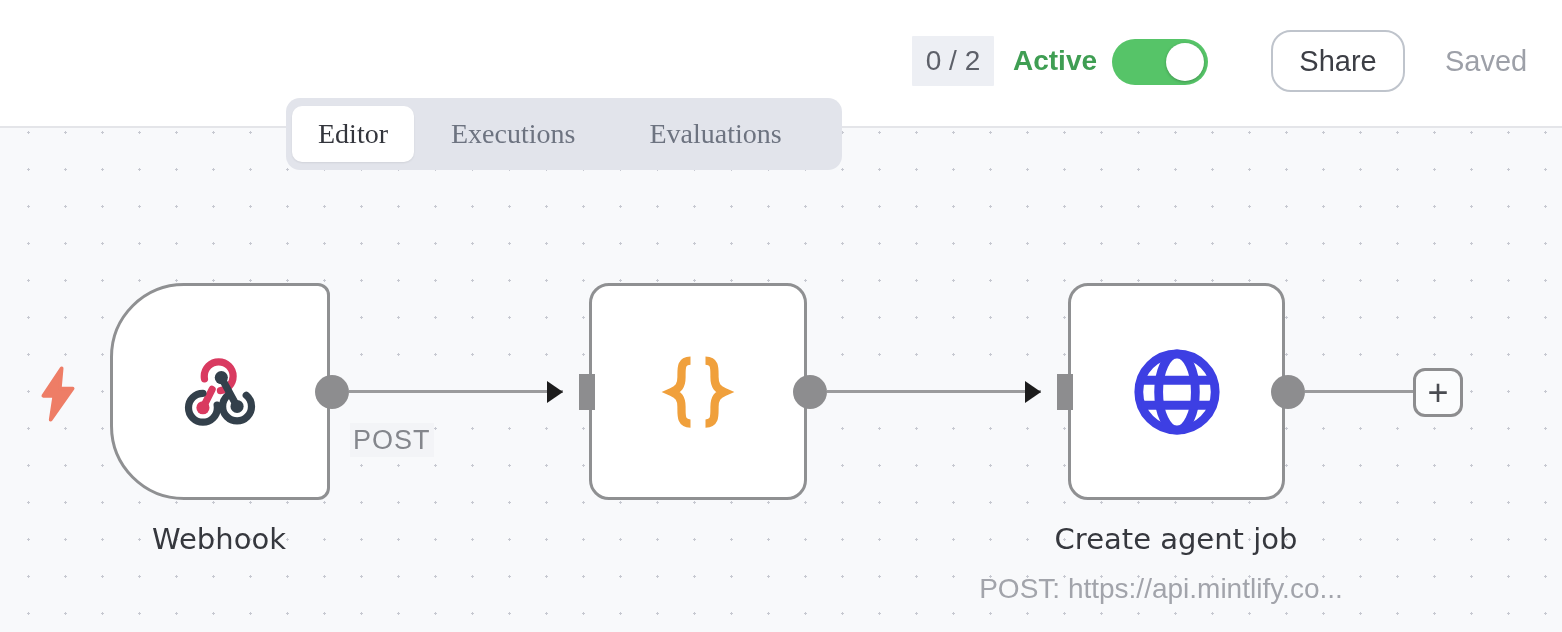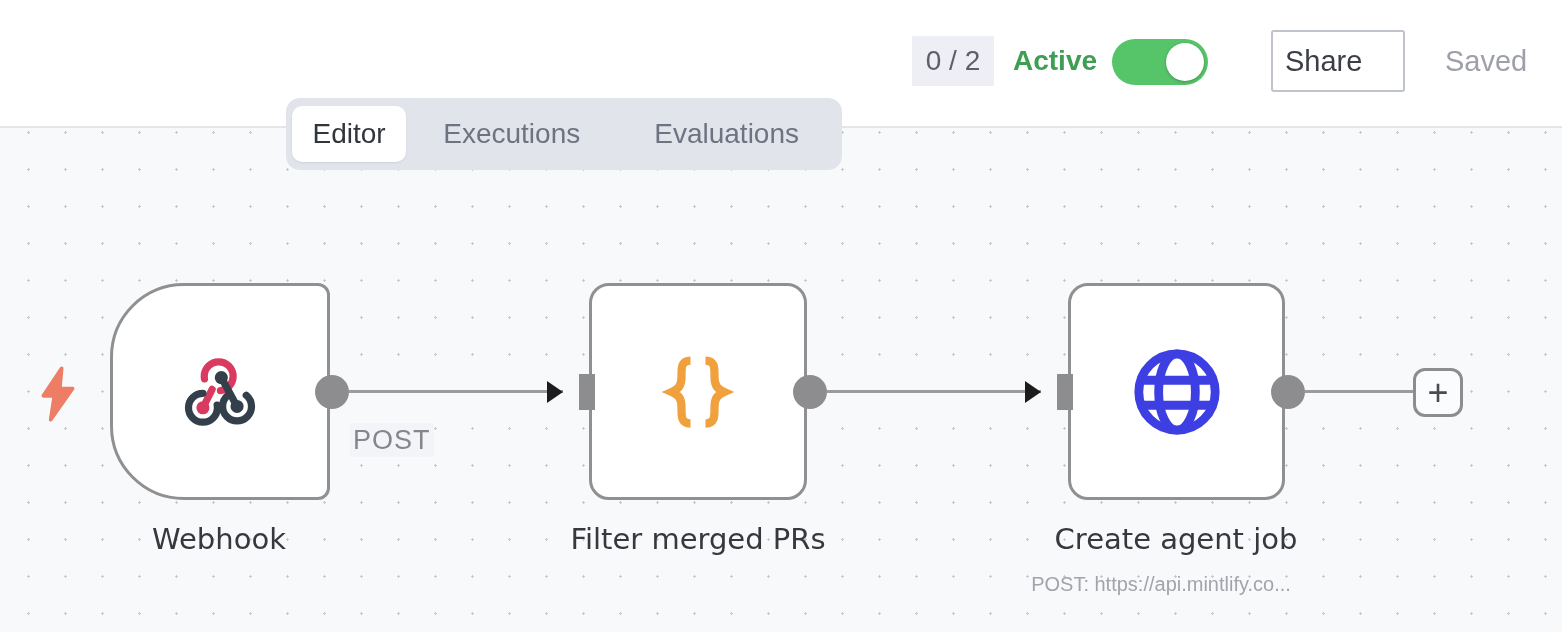--- a/index.html
+++ b/index.html
@@ -28,35 +28,34 @@
     position:absolute; left:1112px; top:39px; width:96px; height:46px;
     background:#56c468; border-radius:23px; cursor:pointer;
   }
   .toggle .knob {
     position:absolute; right:4px; top:4px; width:38px; height:38px;
     background:#ffffff; border-radius:50%;
     box-shadow:0 1px 3px rgba(0,0,0,0.25);
   }
   .share-btn {
     position:absolute; left:1271px; top:30px; width:134px; height:62px;
-    background:#ffffff; border:2px solid #bfc4cc; border-radius:3px;
-    color:#3c3e45; font-size:29px; line-height:58px; 
+    background:#ffffff; border:2px solid #bfc4cc; border-radius:20px;
+    color:#3c3e45; font-size:29px; line-height:58px; text-align:center;
     cursor:pointer;
-    padding-left:12px;
   }
   .saved-label {
     position:absolute; left:1445px; top:36px; height:50px; line-height:50px;
     color:#9da0a8; font-size:29px;
   }
 
   
   .tabbar {
     position:absolute; left:286px; top:98px; width:556px; height:72px;
     background:#e2e4eb; border-radius:14px; z-index:3;
-    display:flex; align-items:center; padding:0 6px;
+    display:flex; align-items:center; padding:0 6px;font-family:Liberation Serif, serif;
   }
   .tab {
     height:56px; line-height:56px; font-size:28px; color:#6d7380;
     padding:0 37px; border-radius:10px; cursor:pointer; white-space:nowrap;
   }
   .tab.active {
     background:#ffffff; color:#33353c; padding:0 0;
     width:122px; text-align:center;
     box-shadow:0 1px 2px rgba(0,0,0,0.08);
   }
@@ -79,21 +78,21 @@
   .node-square2  { left:589px;  top:283px; width:218px; height:217px; border-radius:20px; }
   .node-square3  { left:1068px; top:283px; width:217px; height:217px; border-radius:20px; }
 
   .node-label {
     position:absolute; top:522px; text-align:center; width:360px;
     font-family:"DejaVu Sans","Liberation Sans",sans-serif;
     font-size:29px; color:#36383e; z-index:4;
   }
   .node-sublabel {
     position:absolute; top:573px; text-align:center; width:440px;
-    font-size:20px; color:#a2a4ab; z-index:4; white-space:nowrap;
+    font-size:28px; color:#a2a4ab; z-index:4; white-space:nowrap;
   }
 
   .port-out {
     position:absolute; width:34px; height:34px; border-radius:50%;
     background:#8d8d8f; z-index:5; cursor:pointer;
   }
   .port-in {
     position:absolute; width:16px; height:36px; background:#8d8d8f;
     z-index:5; cursor:pointer;
   }
@@ -166,21 +165,20 @@
   <div class="arrow-head" style="left:547px;"></div>
 
   <div class="port-in" style="left:579px; top:374px;"></div>
   <div class="node node-square2">
     <svg width="96" height="96" viewBox="0 0 64 64">
       <path d="M27 11 C 20.5 11, 21 16, 21 22 C 21 28, 19 30, 14.5 32 C 19 34, 21 36, 21 42 C 21 48, 20.5 53, 27 53" fill="none" stroke="#f0a03c" stroke-width="5.5" stroke-linecap="butt"></path>
       <path d="M37 11 C 43.5 11, 43 16, 43 22 C 43 28, 45 30, 49.5 32 C 45 34, 43 36, 43 42 C 43 48, 43.5 53, 37 53" fill="none" stroke="#f0a03c" stroke-width="5.5" stroke-linecap="butt"></path>
     </svg>
   </div>
   <div class="port-out" style="left:793px; top:375px;"></div>
-  <div class="node-label" style="left:518px;">Filter merged PRs</div>
 
   <div class="conn-line" style="left:827px; width:214px;"></div>
   <div class="arrow-head" style="left:1025px;"></div>
 
   <div class="port-in" style="left:1057px; top:374px;"></div>
   <div class="node node-square3">
     <svg width="94" height="94" viewBox="0 0 64 64">
       <circle cx="32" cy="32" r="26" fill="none" stroke="#3d3fe3" stroke-width="6"></circle>
       <ellipse cx="32" cy="32" rx="12.5" ry="26" fill="none" stroke="#3d3fe3" stroke-width="6"></ellipse>
       <line x1="8" y1="24" x2="56" y2="24" stroke="#3d3fe3" stroke-width="6"></line>

